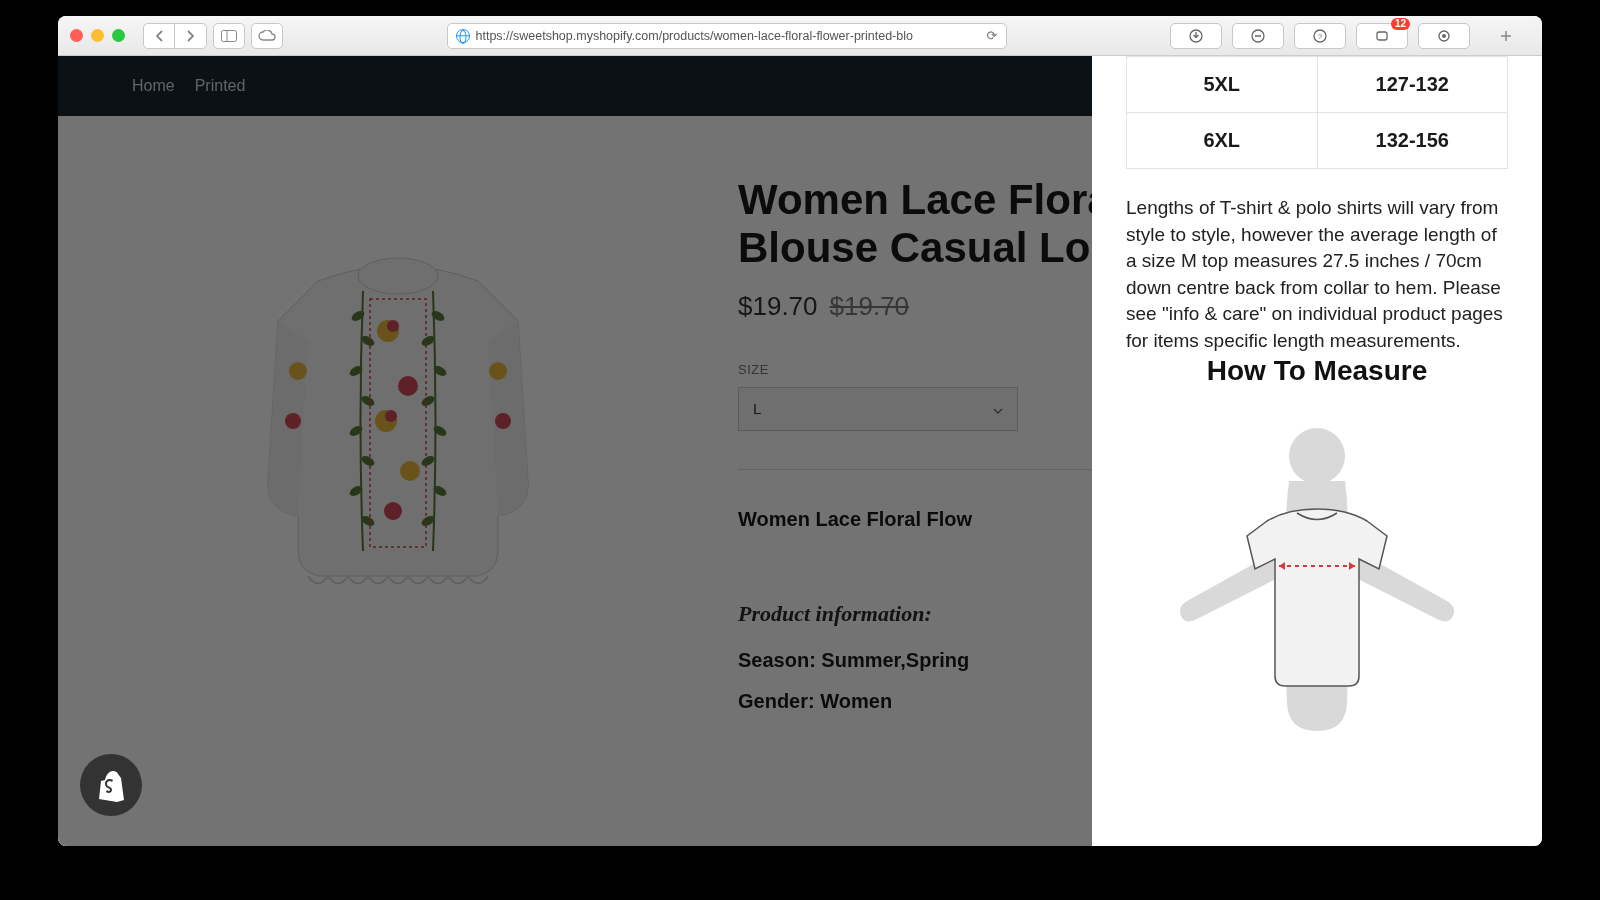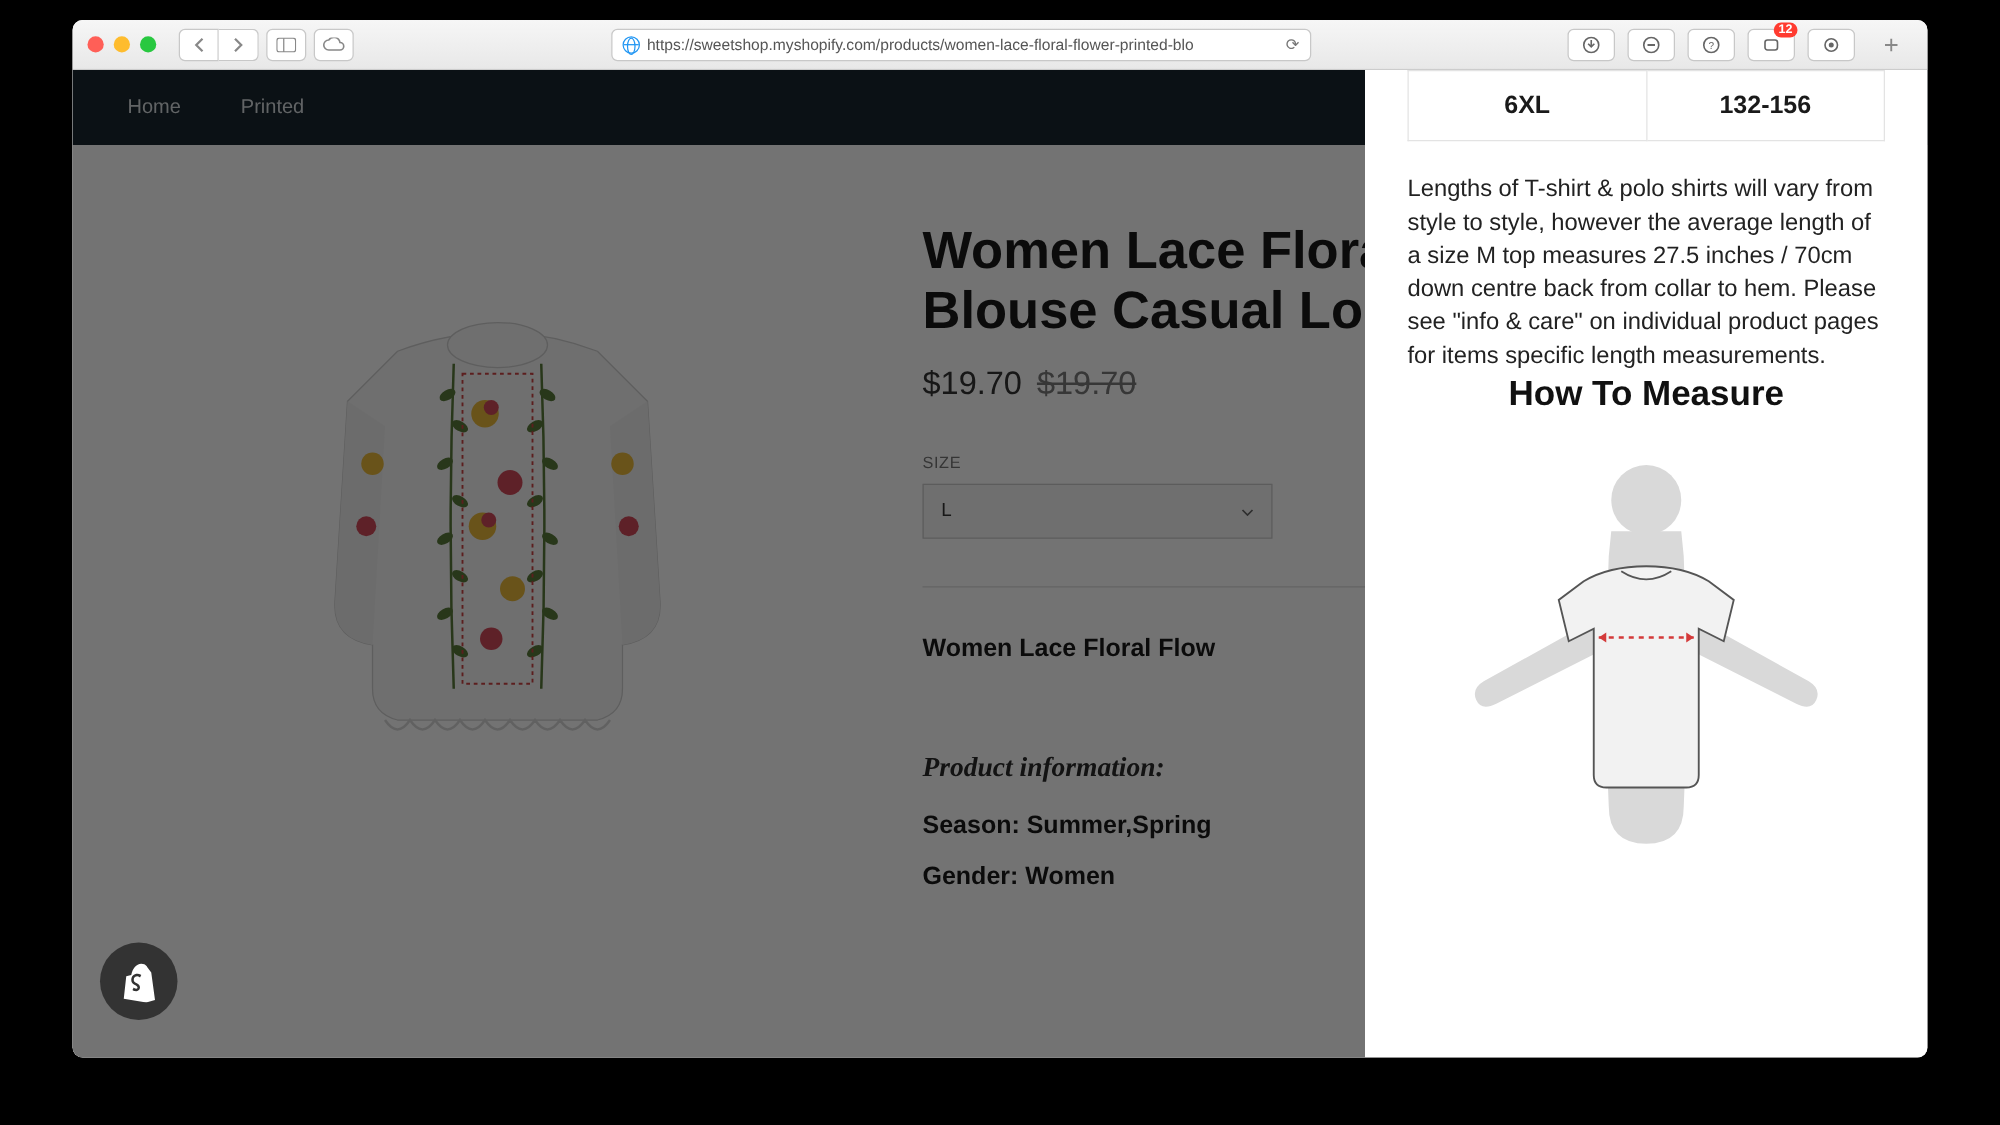--- a/index.html
+++ b/index.html
@@ -62,21 +62,21 @@
   color: #555;
   font-size: 12.5px;
 }
 .globe { width: 14px; height: 14px; border-radius: 50%; border: 1.5px solid #2196f3; position: relative; flex-shrink: 0; }
 .globe::before { content:''; position:absolute; top:0; left:50%; width:5px; height:100%; border:1.5px solid #2196f3; border-radius:50%; transform:translateX(-50%); }
 .globe::after { content:''; position:absolute; left:0; top:50%; width:100%; height:1.5px; background:#2196f3; transform:translateY(-50%); }
 .url-text { white-space: nowrap; overflow: hidden; text-overflow: ellipsis; flex: 1; }
 .reload { font-size: 13px; color: #777; cursor: pointer; }
 .right-icons { display: flex; gap: 10px; margin-left: auto; margin-right: 2px; align-items: center; }
 .rbtn {
-  width: 38px; height: 26px;
+  width: 52px; height: 26px;
   background: #fff;
   border: 1px solid #c8c8c8;
   border-radius: 5px;
   display: flex; align-items: center; justify-content: center;
   color: #555;
   font-size: 14px;
   position: relative;
 }
 .badge-red {
   position: absolute;
@@ -98,22 +98,22 @@
 .page {
   position: absolute;
   inset: 0;
   background: #fff;
 }
 .navbar {
   height: 60px;
   background: #1a2730;
   display: flex;
   align-items: center;
-  padding: 0 44px;
-  gap: 48px;
+  padding: 0 74px;
+  gap: 20px;
 }
 .nav-link { color: #d8dde0; font-size: 16px; cursor: pointer; }
 .product-area {
   display: flex;
   padding: 40px 60px;
   gap: 60px;
 }
 .product-img {
   width: 560px;
   height: 530px;
@@ -365,20 +365,24 @@
     <div class="shopify-bubble">
       <svg width="30" height="34" viewBox="0 0 30 34">
         <path d="M22 6 c0 0 -1 -3 -5 -3 c-4 0 -7 4 -8 9 l-4 1 l-2 18 l18 3 l7 -2 l-3 -22 Z" fill="#fff"></path>
         <path d="M14 13 c-2 0 -3 1 -3 3 c0 3 5 2 5 6 c0 2 -2 3 -3 3 c-2 0 -3 -1 -3 -1 l1 -2 c0 0 1 1 2 1 c1 0 1 -1 1 -1 c0 -2 -5 -2 -5 -6 c0 -3 2 -5 5 -5 c2 0 3 1 3 1 l-1 2 c0 0 -1 -1 -2 -1 Z" fill="#333"></path>
       </svg>
     </div>
 
     <div class="side-panel">
       <table class="size-table">
         <tbody>
+            <tr>
+          <td>5XL</td>
+          <td>127-132</td>
+        </tr>
         <tr>
           <td>6XL</td>
           <td>132-156</td>
         </tr>
       </tbody>
         </table>
       <div class="panel-text">Lengths of T-shirt &amp; polo shirts will vary from style to style, however the average length of a size M top measures 27.5 inches / 70cm down centre back from collar to hem. Please see "info &amp; care" on individual product pages for items specific length measurements.</div>
       <div class="measure-heading">How To Measure</div>
       <div class="measure-figure">
         <svg width="340" height="340" viewBox="0 0 340 340">

